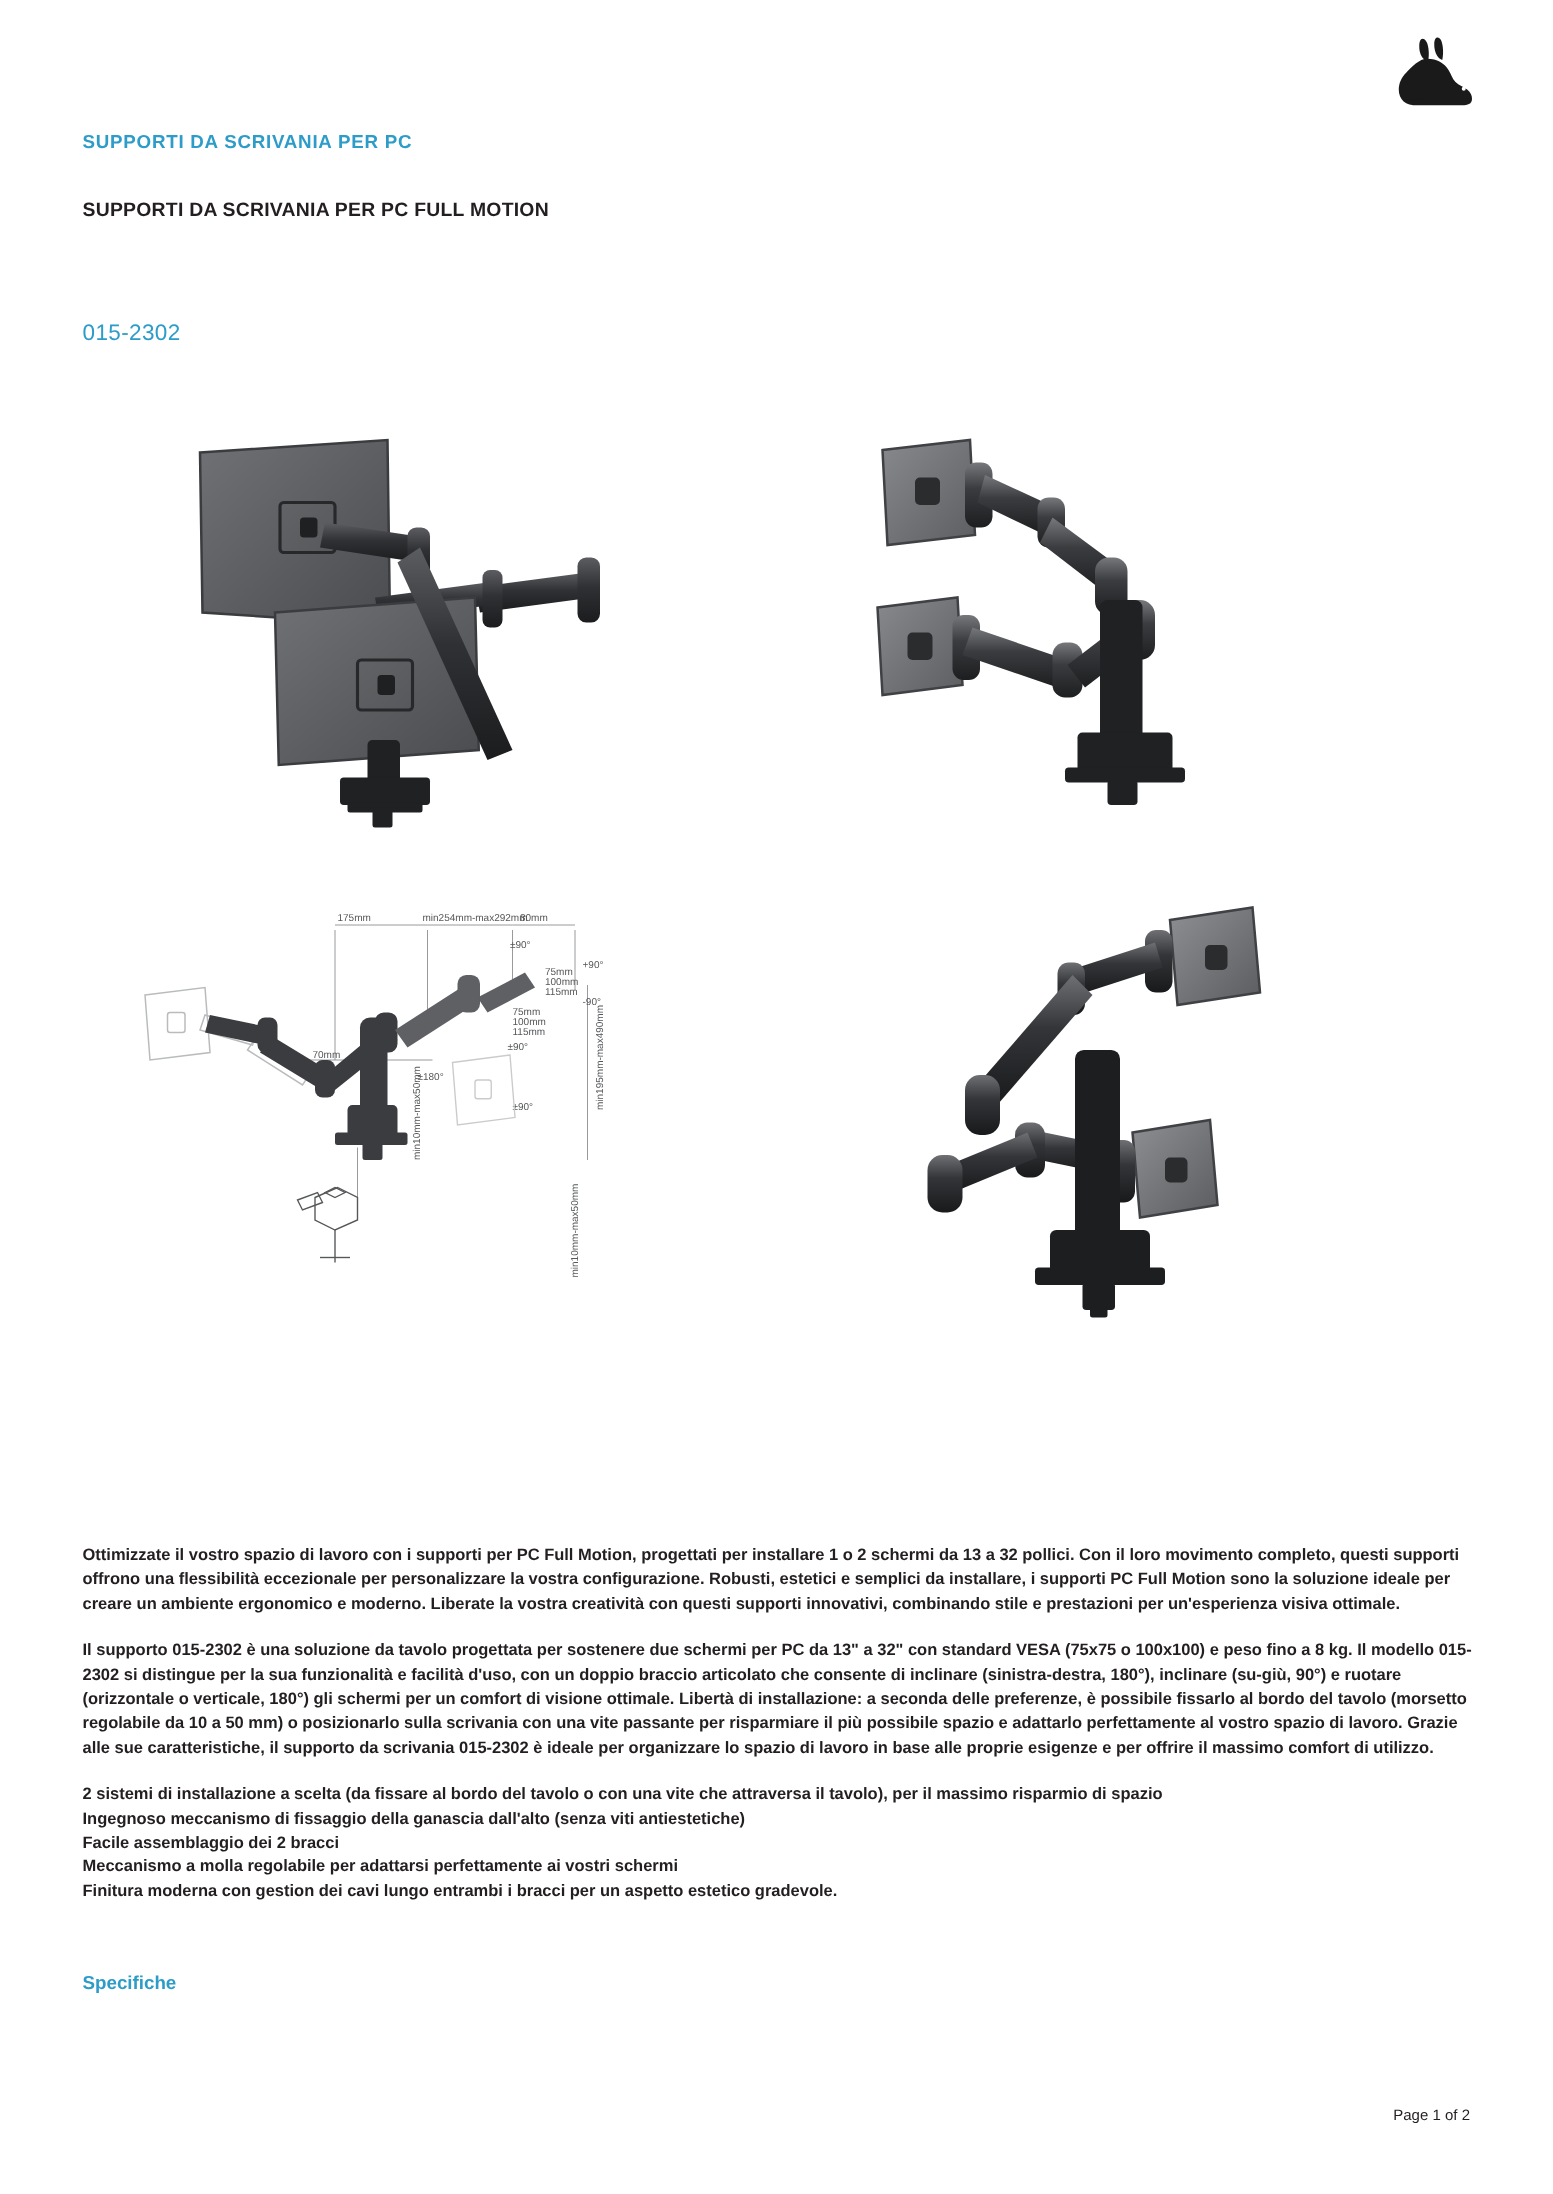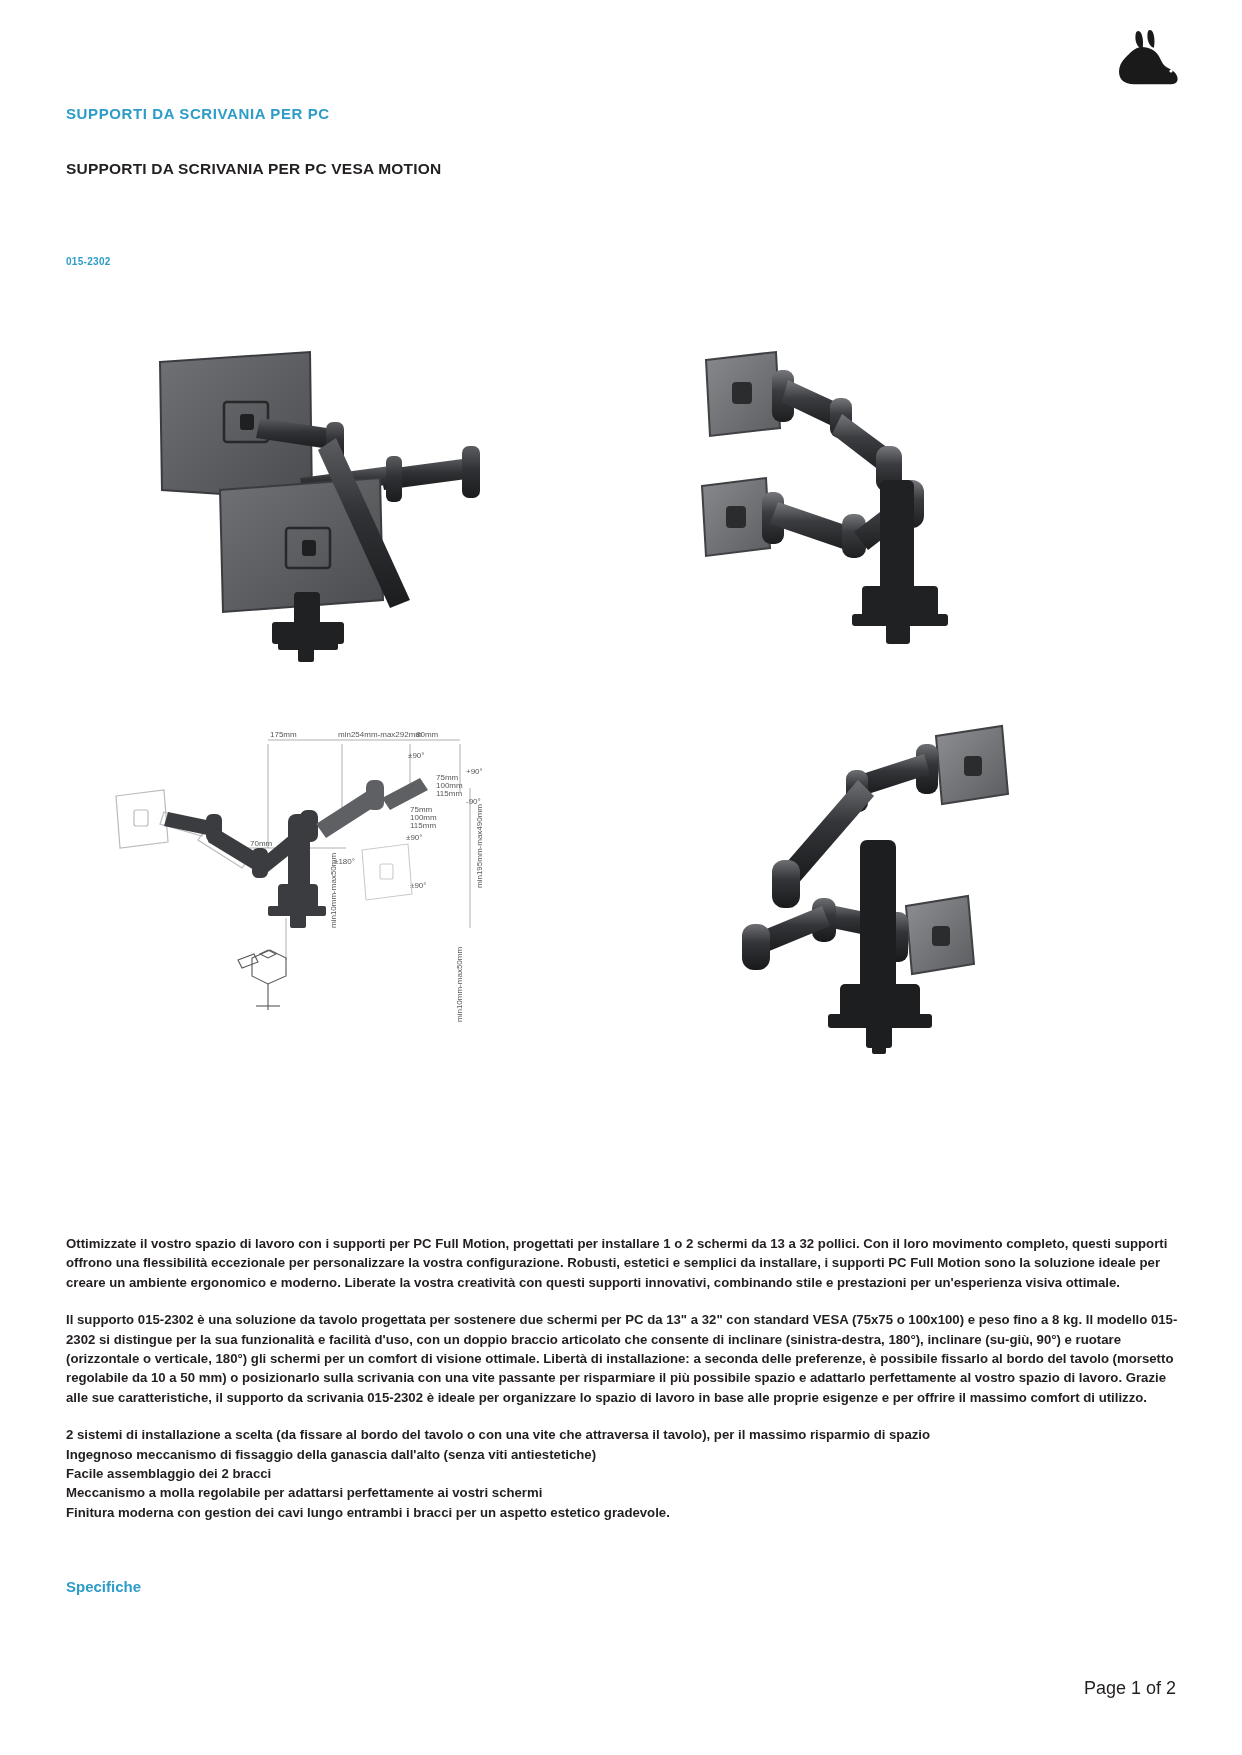--- a/index.html
+++ b/index.html
@@ -45,22 +45,22 @@
     top: 160px;
     font-size: 15.5px;
     font-weight: bold;
     letter-spacing: 0.2px;
     color: #231f20;
   }
   .ref-code {
     position: absolute;
     left: 66px;
     top: 256px;
-    font-size: 10px;
-    font-weight: bold;
+    font-size: 18px;
+    font-weight: normal;
     color: #2d9cc8;
     letter-spacing: 0.3px;
   }
   .product-name {
     position: absolute;
     left: 180px;
     top: 231px;
     width: 520px;
     font-size: 15.5px;
     font-weight: bold;
@@ -97,21 +97,21 @@
     left: 66px;
     top: 1578px;
     font-size: 15px;
     font-weight: bold;
     color: #2d9cc8;
   }
   .page-footer {
     position: absolute;
     right: 66px;
     bottom: 56px;
-    font-size: 18px;
+    font-size: 12px;
     color: #231f20;
     margin-top: 31px;
   }
 </style>
 </head>
 <body>
 
 <div class="page">
 
   <div class="logo">
@@ -120,21 +120,21 @@
         <path d="M24 9c2.6 0 4.2 3.4 4.8 8.2.5 3.9.2 7.6-.4 9.9-1.9-.6-3.6-1.8-4.8-3.6-1.6-2.4-2.3-5.7-2.2-8.8.1-3.3.9-5.7 2.6-5.7z"></path>
         <path d="M36 8c2.3 0 3.6 2.9 4.2 7.3.5 3.8.3 7.8-.4 10.6-1.5-.4-3-1.6-4.1-3.3-1.6-2.5-2.4-6.1-2.3-9.4.1-3.3.9-5.2 2.6-5.2z"></path>
         <path d="M28 25c7.5 0 13.5 3.6 16.8 8.9 2.2 3.6 3.1 7.1 5.6 9.6 2.6 2.6 6.6 3.6 9.6 6.2 2.4 2.1 3.6 4.6 3.6 7.2 0 1.9-.8 3.4-2.4 4.3-1.4.8-3.1 1-5.4 1H20c-5 0-8.6-1-11.1-3.1C6.4 57 5 53.6 5 49.6c0-5.2 2.3-9.9 6.1-13.7C15.4 31.6 21.2 25 28 25z"></path>
         <circle cx="57" cy="49" r="1.6" fill="#fff"></circle>
       </g>
       <path d="M13 58c4.5-1.5 9-1.8 13.5-.6" stroke="#1a1a1a" stroke-width="2" fill="none" stroke-linecap="round"></path>
     </svg>
   </div>
 
   <div class="category-title">SUPPORTI DA SCRIVANIA PER PC</div>
-  <div class="product-family">SUPPORTI DA SCRIVANIA PER PC VESA MOTION</div>
+  <div class="product-family">SUPPORTI DA SCRIVANIA PER PC FULL MOTION</div>
   <div class="ref-code">015-2302</div>
 
   <div class="images">
 
     <div class="img-box" style="left:140px; top:0px; width:400px; height:330px;">
       <svg width="400" height="330" viewBox="0 0 400 330" aria-hidden="true">
         <defs>
           <linearGradient id="scr1" x1="0" y1="0" x2="1" y2="1">
             <stop offset="0" stop-color="#6f7174"></stop>
             <stop offset="1" stop-color="#4a4c4f"></stop>

